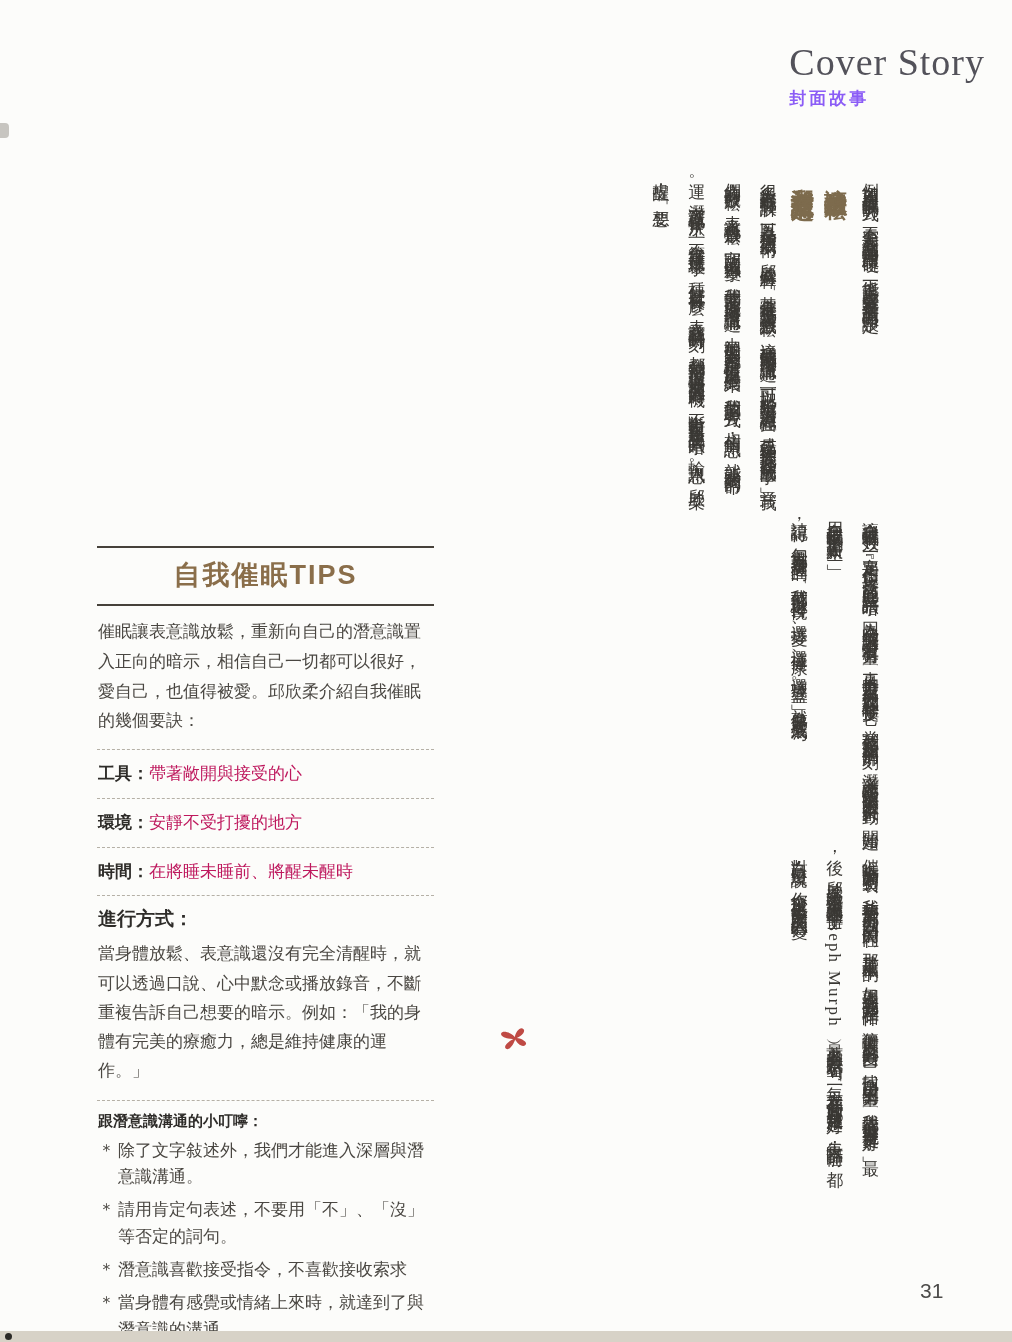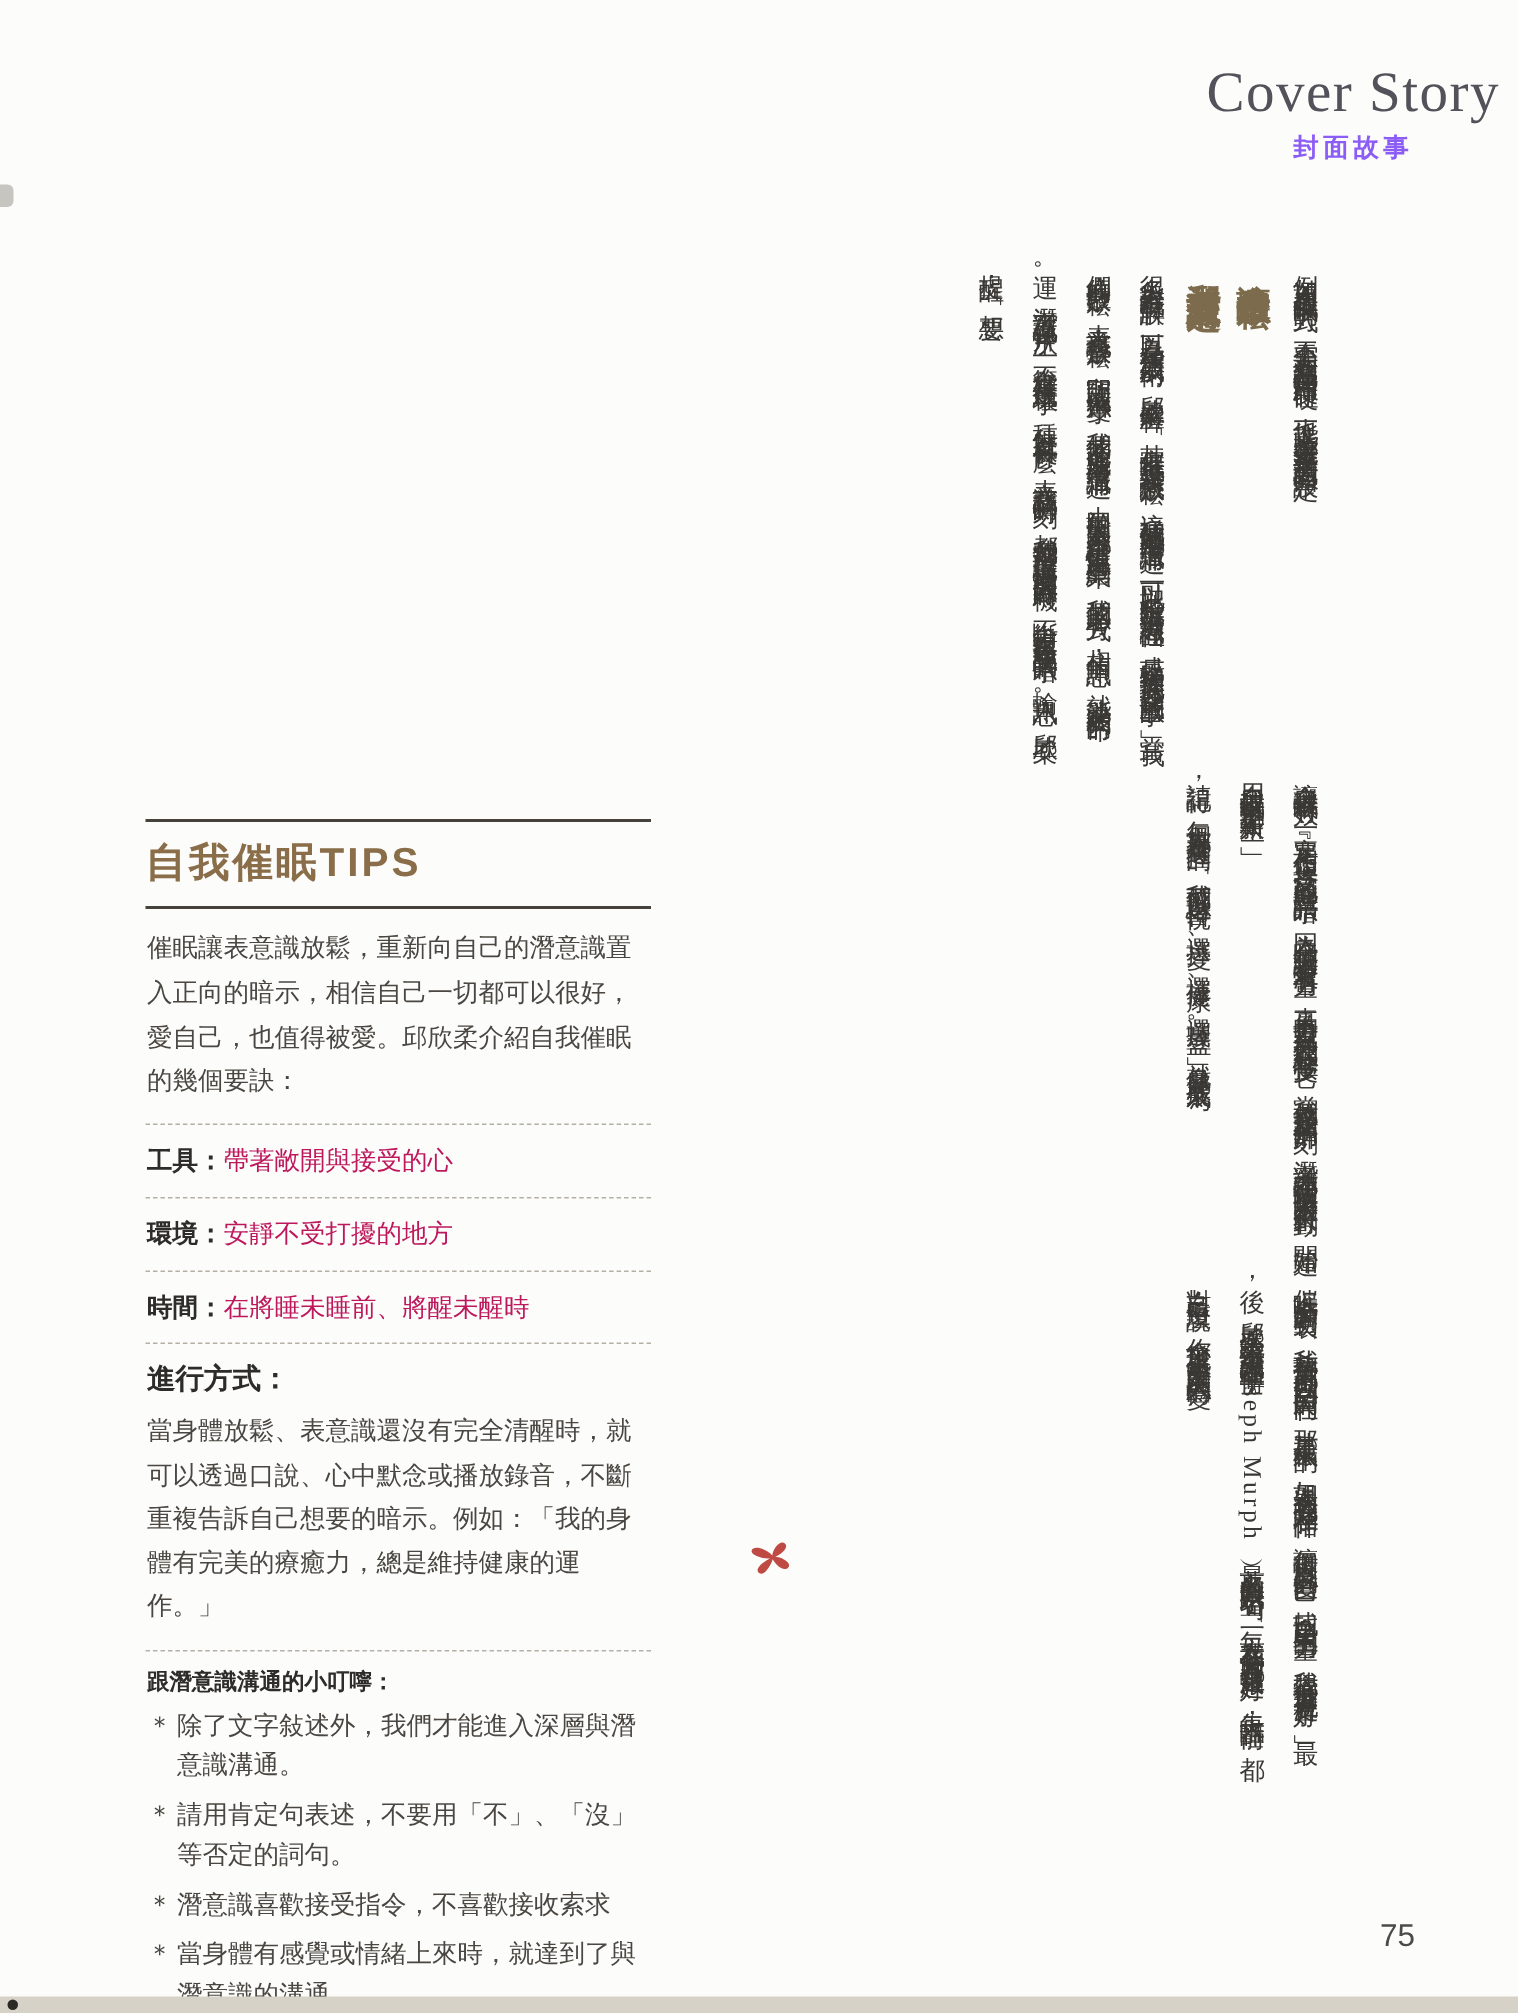--- a/index.html
+++ b/index.html
@@ -3,21 +3,21 @@
 <meta charset="utf-8">
 <style>
   html,body { margin:0; padding:0; background:#e9e7e1; }
   .page {
     position:relative; width:1012px; height:1342px;
     background:#fcfcfa; overflow:hidden;
     font-family:"Liberation Serif", serif;
   }
 
   
-  .cover-story { position:absolute; top:42px; right:12px; text-align:center;margin-left:16px; }
+  .cover-story { position:absolute; top:42px; right:27px; text-align:left;margin-left:16px; }
   .cover-story .cs-title {
     font-family:"Liberation Serif", serif; font-size:38px; color:#53525a;
     letter-spacing:1px; line-height:1.1;
   }
   .cover-story .cs-sub {
     font-family:"Liberation Sans", sans-serif; font-weight:bold;
     font-size:17px; color:#8b5cf6; letter-spacing:3px; margin-top:3px;
   }
 
   
@@ -39,21 +39,21 @@
   .butterfly { position:absolute; left:500px; top:1026px; transform:rotate(-18deg); }
   .butterfly svg { display:block; }
 
   
   .tips {
     position:absolute; left:97px; top:546px; width:337px;
     font-family:"Liberation Sans", sans-serif;
   }
   .tips-title {
     border-top:2px solid #46413a; border-bottom:2px solid #46413a;
-    text-align:left; font-size:27px; font-weight:bold; color:#8a6e4a;
+    text-align:center; font-size:27px; font-weight:bold; color:#8a6e4a;
     letter-spacing:2px; padding:9px 0 11px; margin:0;
   }
   .tips-intro { font-size:17px; color:#4a4742; line-height:1.75; padding:11px 1px 13px; margin:0; }
   .dashed { border-top:1px dashed #b5b0a6; }
   .tips-row { display:flex; padding:12px 1px; font-size:17px; line-height:1.4; }
   .tips-row .t-label { font-weight:bold; color:#2e2c29; white-space:nowrap; }
   .tips-row .t-value { color:#be185d; }
   .tips-method { padding:10px 1px 14px; }
   .tips-method .m-label { font-weight:bold; font-size:19px; color:#2e2c29; margin:0 0 7px; }
   .tips-method .m-body { font-size:17px; color:#4a4742; line-height:1.72; margin:0; }
@@ -150,19 +150,19 @@
         <span class="n-marker">＊</span>
         <span class="n-text">潛意識喜歡接受指令，不喜歡接收索求</span>
       </div>
       <div class="note-item">
         <span class="n-marker">＊</span>
         <span class="n-text">當身體有感覺或情緒上來時，就達到了與潛意識的溝通。</span>
       </div>
     </div>
   </div>
 
-  <div class="page-num">75</div>
+  <div class="page-num">31</div>
 
   <div class="edge-mark-top"></div>
   <div class="bottom-strip"></div>
   <div class="bottom-dot"></div>
 
 </div>
 
 </body></html>

